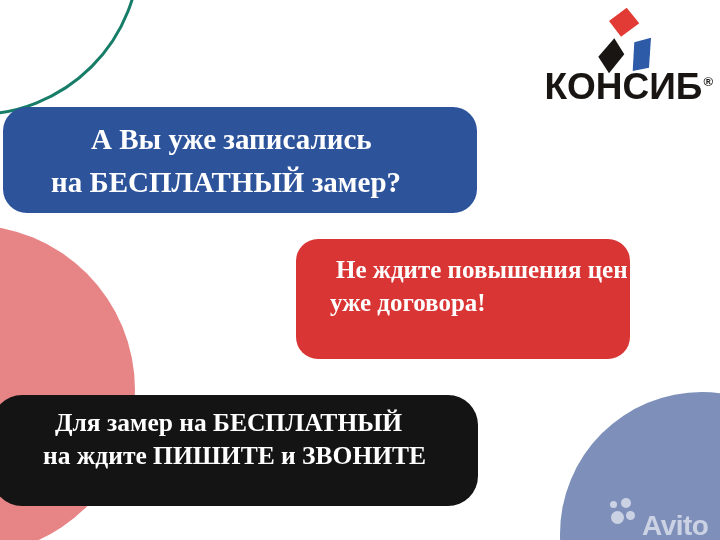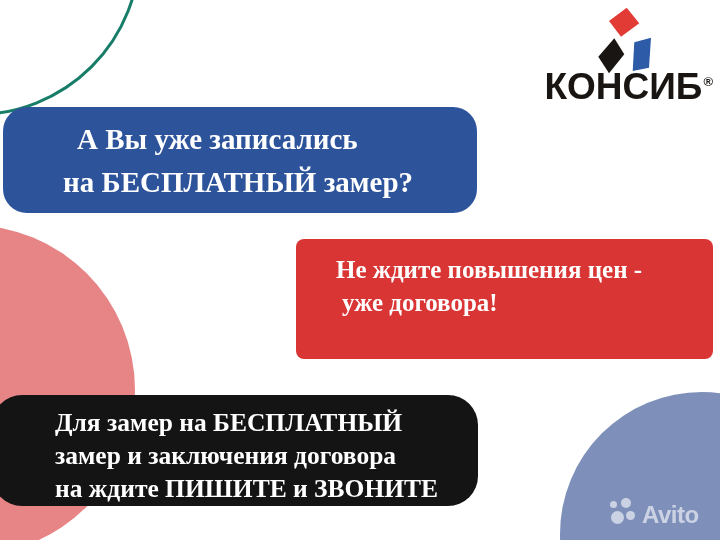--- a/index.html
+++ b/index.html
@@ -30,29 +30,29 @@
   .pink-circle{
     position:absolute;left:-195px;top:225px;width:330px;height:330px;
     border-radius:50%;background:var(--pink-circle);
   }
   .slate-circle{
     position:absolute;left:560px;top:392px;width:284px;height:284px;
     border-radius:50%;background:var(--slate-circle);
   }
   
   .banner{position:absolute;color:var(--banner-text);font-weight:bold;}
-  .banner .line{white-space:nowrap;margin-left:12px;}
+  .banner .line{white-space:nowrap;}
   .banner-blue{
     left:3px;top:107px;width:474px;height:106px;border-radius:24px;
     background:var(--blue-banner);
     font-size:29px;line-height:43px;padding:11px 0 0 48px;box-sizing:border-box;
   }
-  .banner-blue .line:first-child{margin-left:26px;}
+  .banner-blue .line:first-child{margin-left:40px;}
   .banner-red{
-    left:296px;top:239px;width:417px;height:120px;border-radius:8px;
+    left:296px;top:239px;width:334px;height:120px;border-radius:22px;
     background:var(--red-banner);
     font-size:25px;line-height:33px;padding:14px 0 0 34px;box-sizing:border-box;
   }
   .banner-red .line:first-child{margin-left:6px;}
   .banner-black{
     left:-8px;top:395px;width:486px;height:111px;border-radius:30px;
     background:var(--black-banner);
     font-size:25.5px;line-height:33px;padding:11px 0 0 51px;box-sizing:border-box;
   }
   .banner-black .line:first-child{margin-left:12px;}
@@ -72,23 +72,23 @@
     font-size:13px;vertical-align:super;line-height:10px;margin-left:1px;
   }
   
   .avito{position:absolute;left:606px;top:494px;width:110px;height:40px;color:var(--watermark);}
   .avito-dot{position:absolute;border-radius:50%;background:var(--watermark);}
   .dot-tl{left:3.5px;top:6.5px;width:7px;height:7px;}
   .dot-tr{left:14.5px;top:3.5px;width:10px;height:10px;}
   .dot-bl{left:5px;top:17px;width:13px;height:13px;}
   .dot-br{left:20px;top:17px;width:9px;height:9px;}
   .avito-word{
-    position:absolute;left:36px;top:6px;
+    position:absolute;left:36px;top:17px;
     font-family:"Liberation Sans","DejaVu Sans",sans-serif;
-    font-weight:bold;font-size:24px;line-height:30px;letter-spacing:-0.5px;
+    font-weight:bold;font-size:28px;line-height:30px;letter-spacing:-0.5px;
   }
 </style>
 </head>
 <body>
 
 <div class="canvas">
 
   <div class="teal-ring"></div>
   <div class="pink-circle"></div>
   <div class="slate-circle"></div>
@@ -98,21 +98,20 @@
     <div class="line">на БЕСПЛАТНЫЙ замер?</div>
   </div>
 
   <div class="banner banner-red">
     <div class="line">Не ждите повышения цен -</div>
     <div class="line">уже договора!</div>
   </div>
 
   <div class="banner banner-black">
     <div class="line">Для замер на БЕСПЛАТНЫЙ</div>
-    <div class="line">замер и заключения договора</div>
     <div class="line">на ждите ПИШИТЕ и ЗВОНИТЕ</div>
   </div>
 
   <div class="logo">
     <svg class="logo-mark" viewBox="0 0 58 70" aria-hidden="true">
       <polygon class="poly-red" points="31.7,3.7 44.3,19.3 26,32.7 14,17"></polygon>
       <polygon class="poly-black" points="19.3,34.3 29.3,50.3 14,69.3 3.3,52.7"></polygon>
       <polygon class="poly-blue" points="39.3,38.3 56,33.7 54,63.7 37.7,67"></polygon>
     </svg>
     <div class="brand-row"><span>КОНСИБ</span><span class="reg-mark">®</span></div>

